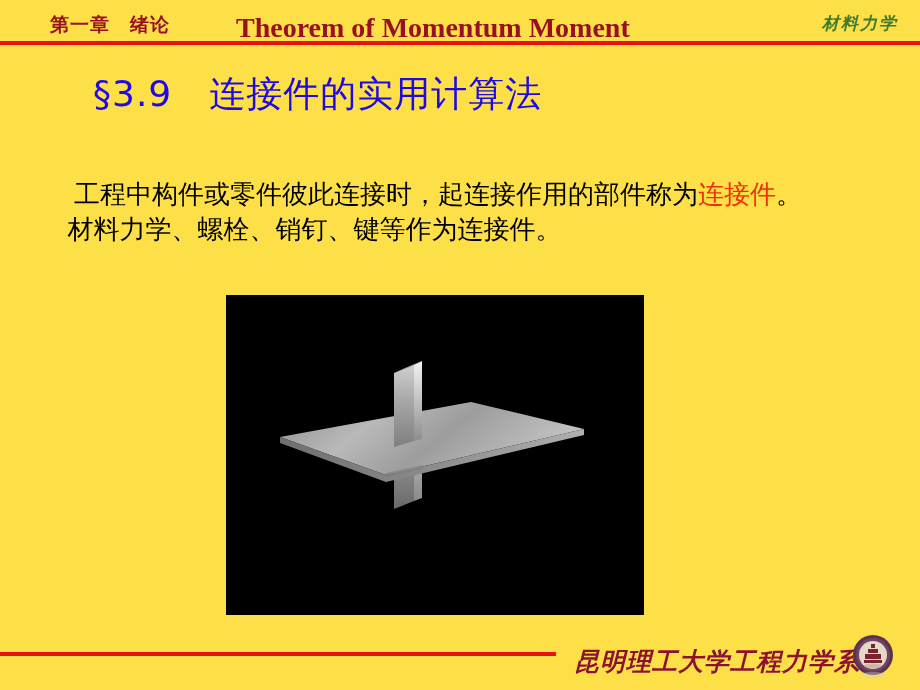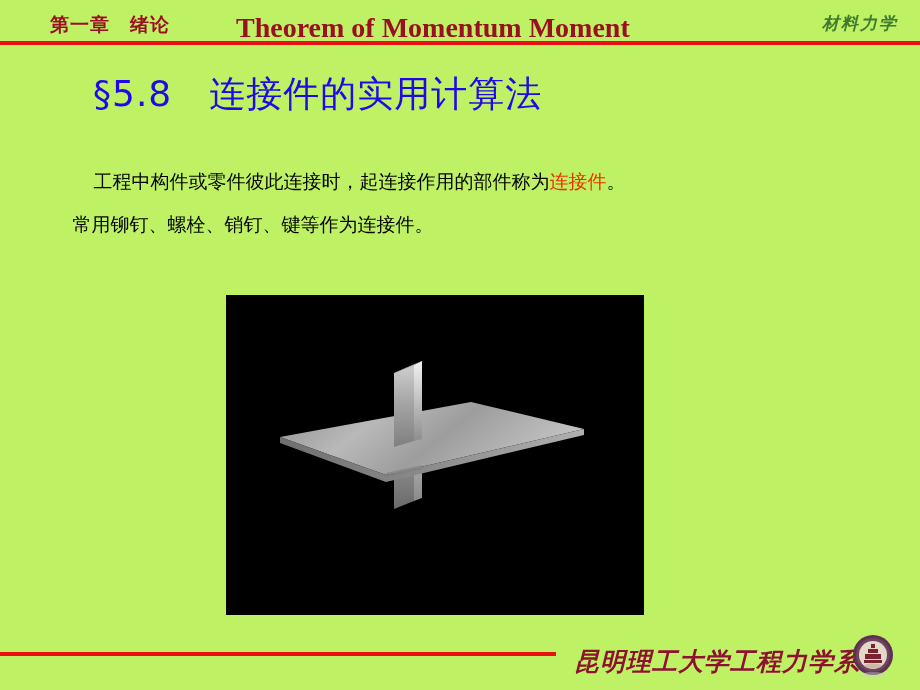--- a/index.html
+++ b/index.html
@@ -7,21 +7,21 @@
     padding: 0;
     background: #ffffff;
   }
   body {
     font-family: "DejaVu Sans", sans-serif;
   }
   .slide {
     position: relative;
     width: 920px;
     height: 690px;
-    background: #bef264;
+    background: #fde047;
     overflow: hidden;
   }
 
   
   .header {
     position: absolute;
     left: 0;
     top: 0;
     width: 920px;
     height: 44px;
@@ -78,22 +78,22 @@
     font-size: 36px;
     font-weight: normal;
     color: #2009e8;
     letter-spacing: 1px;
     white-space: pre;
   }
 
   
   .body-line {
     position: absolute;
-    font-family: Liberation Mono, monospace;
-    font-size: 19px;
+    font-family: Liberation Serif, serif;
+    font-size: 26px;
     color: #000000;
     white-space: pre;
     letter-spacing: 0px;
     text-align: right;
   }
   .body-line-1 { left: 48px; top: 147px; }
   .body-line-2 { left: 61px; top: 212px; }
   .hl-red { color: #f03000; }
 
   
@@ -144,27 +144,27 @@
 
 <div class="slide">
 
   <div class="header">
     <div class="header-chapter">第一章　绪论</div>
     <div class="header-title-en">Theorem of Momentum Moment</div>
     <div class="header-course">材料力学</div>
     <div class="header-rule"></div>
   </div>
 
-  <div class="slide-title">§5.8　连接件的实用计算法</div>
+  <div class="slide-title">§3.9　连接件的实用计算法</div>
 
   <div class="body-line body-line-1">
     <span>工程中构件或零件彼此连接时，起连接作用的部件称为</span><span class="hl-red">连接件</span><span>。</span>
   </div>
 
-  <div class="body-line body-line-2"> 常用铆钉、螺栓、销钉、键等作为连接件。</div>
+  <div class="body-line body-line-2"> 材料力学、螺栓、销钉、键等作为连接件。</div>
 
   <div class="figure-frame">
     <svg width="418" height="320" viewBox="0 0 418 320">
       <defs>
         <linearGradient id="gTopPlate" x1="0" y1="0" x2="1" y2="0.3">
           <stop offset="0" stop-color="#8e8e8e"></stop>
           <stop offset="0.35" stop-color="#b9b9b9"></stop>
           <stop offset="0.62" stop-color="#9d9d9d"></stop>
           <stop offset="1" stop-color="#c2c2c2"></stop>
         </linearGradient>

